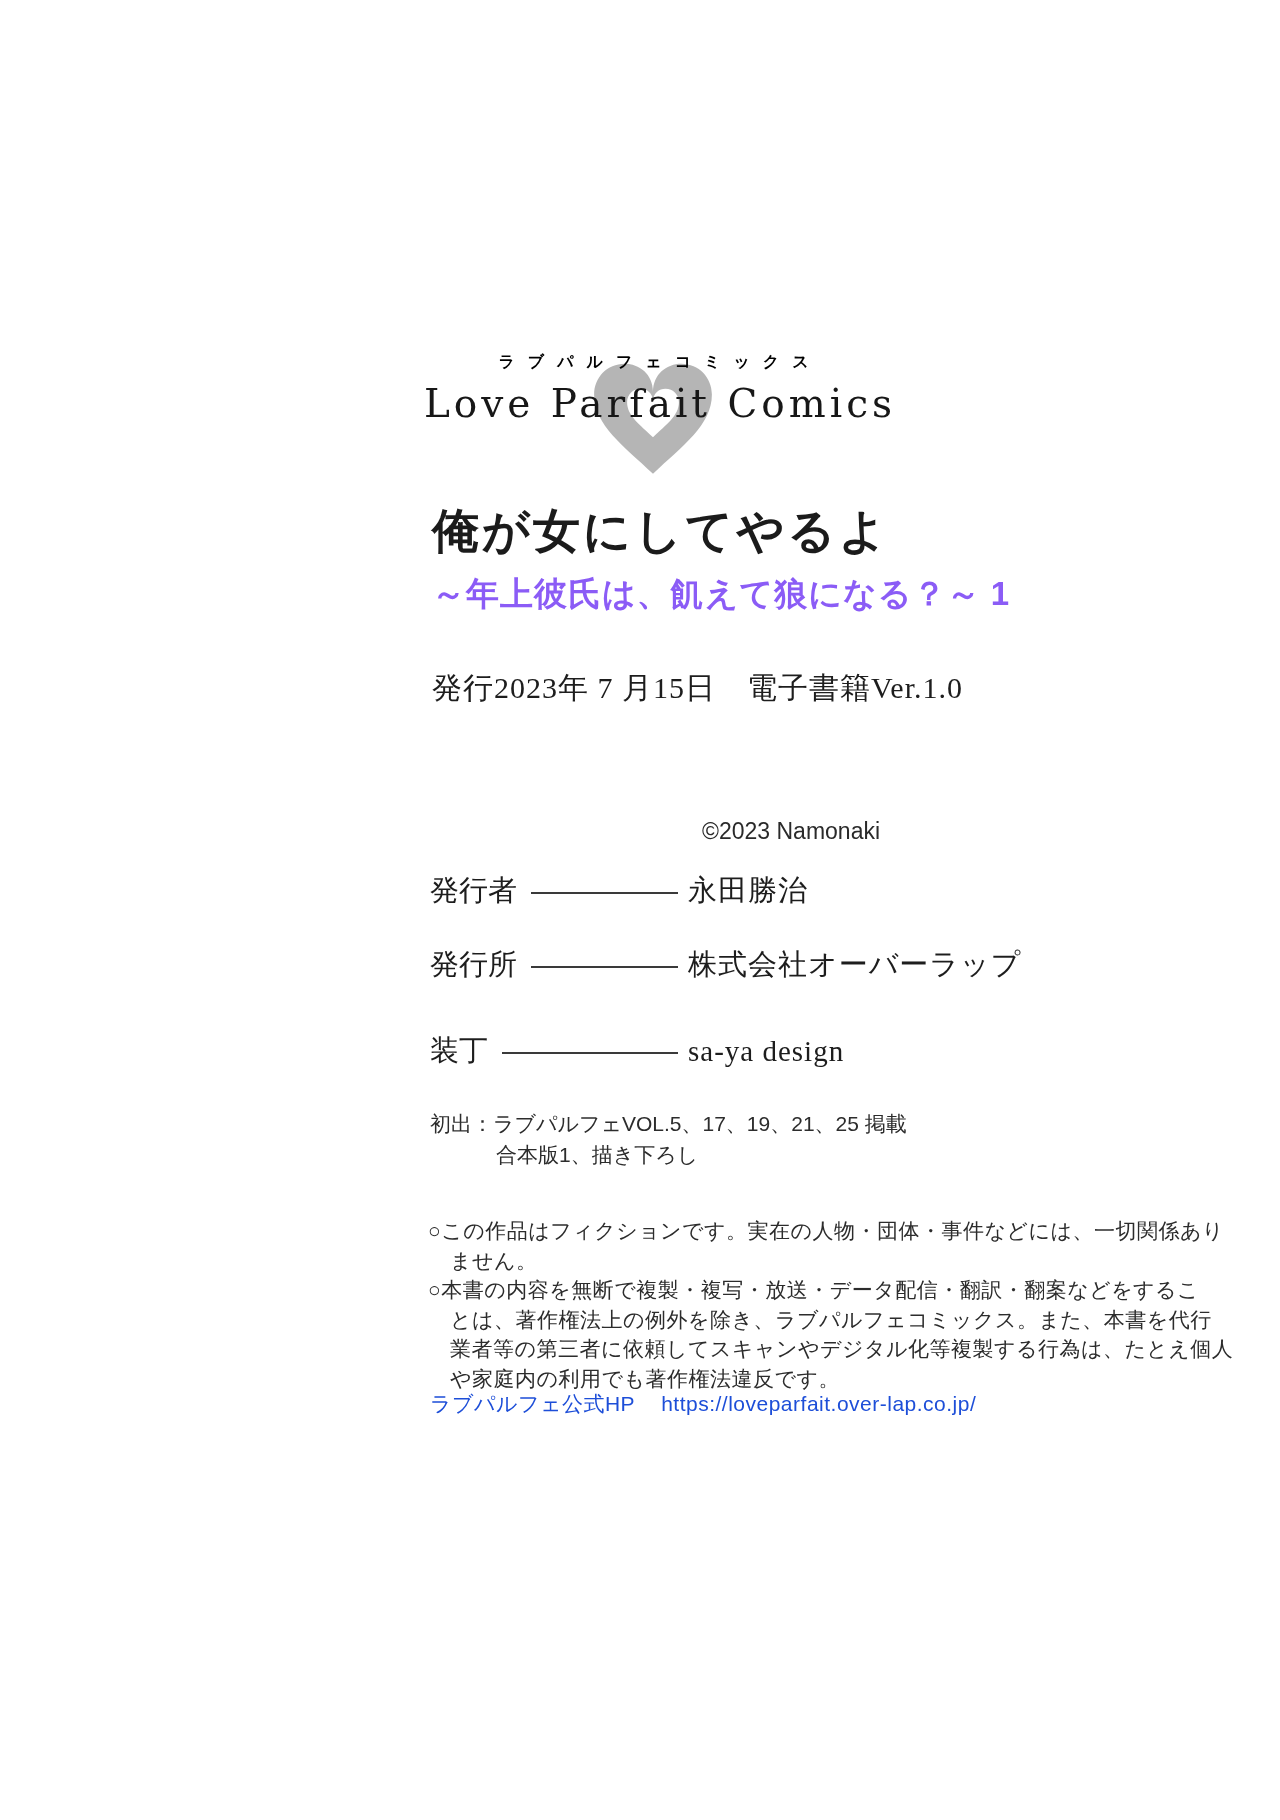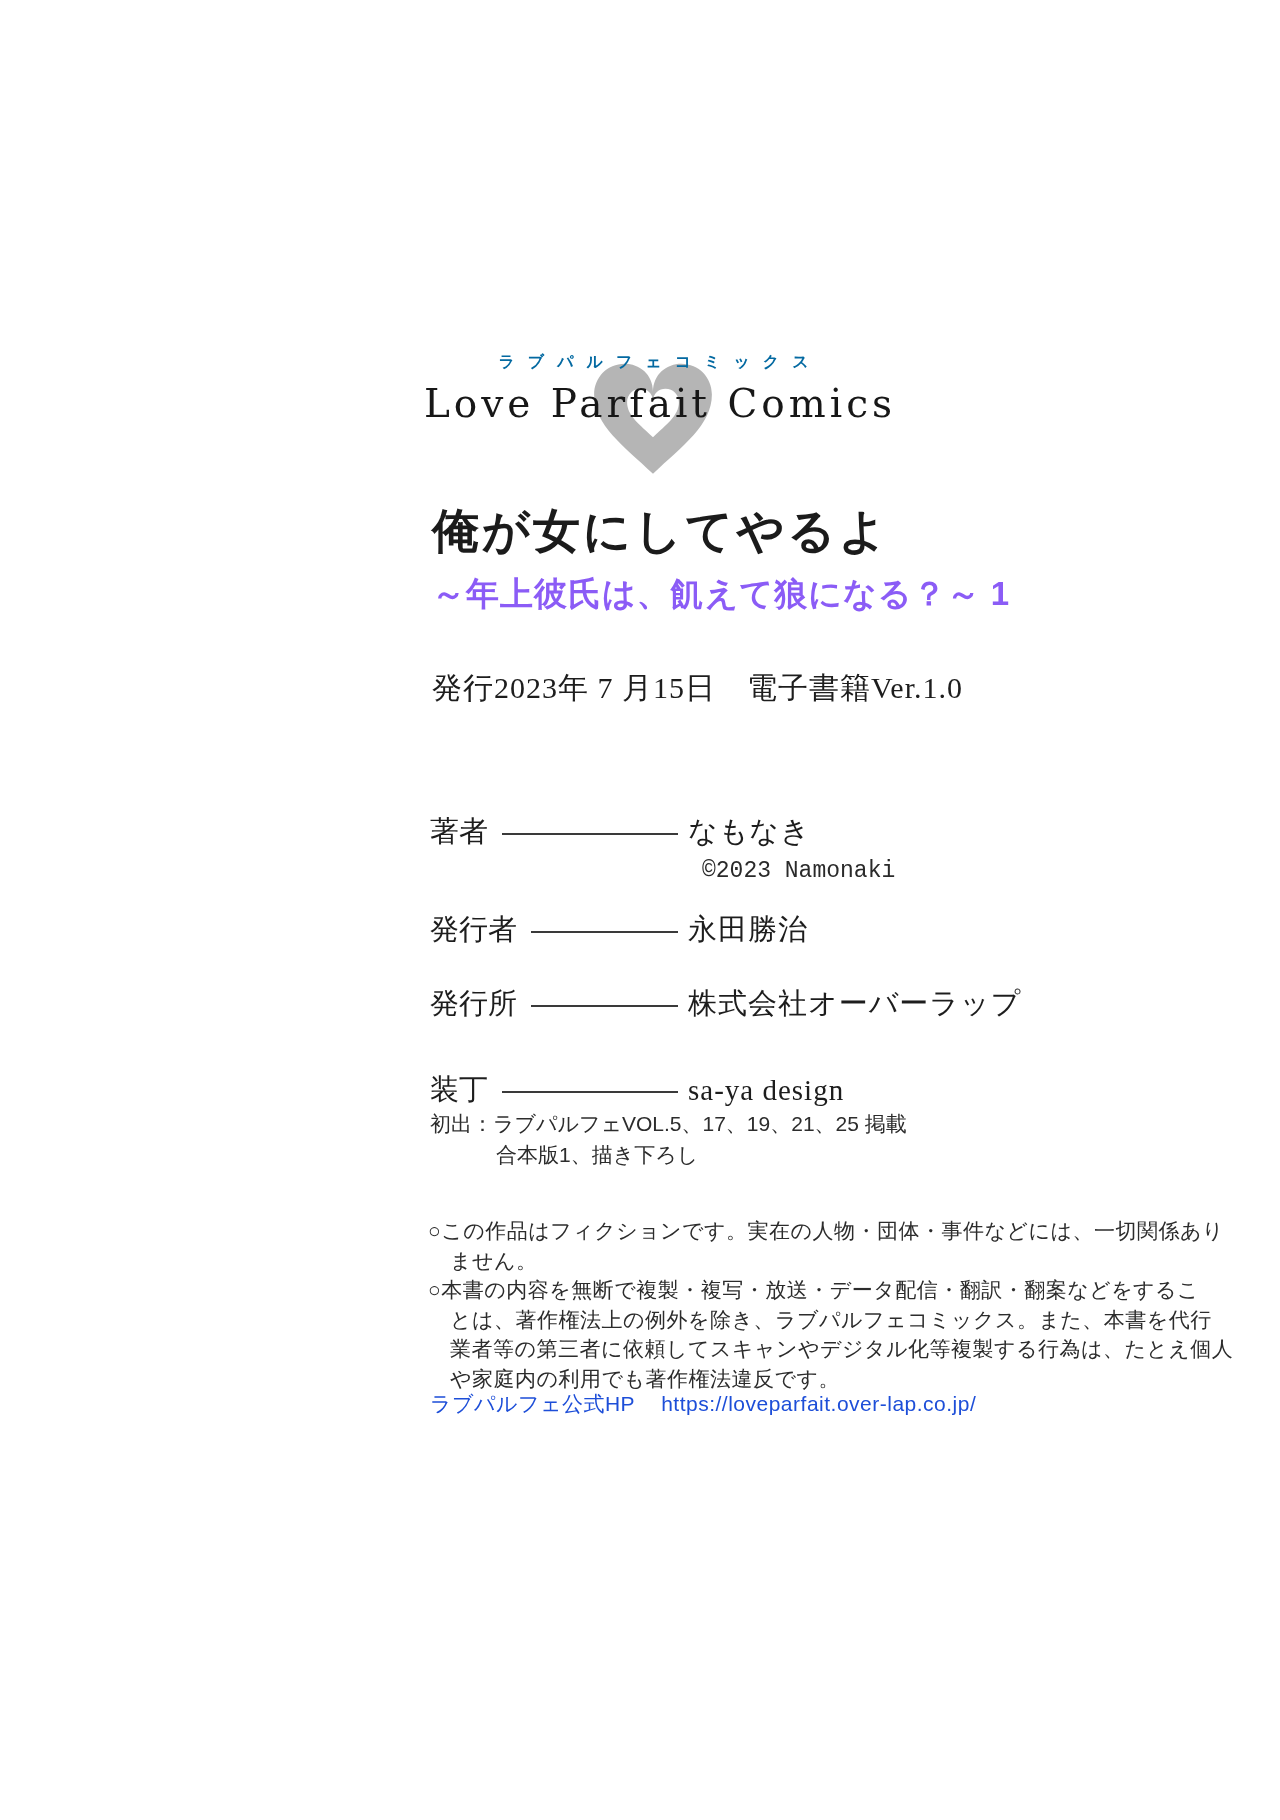--- a/index.html
+++ b/index.html
@@ -16,21 +16,21 @@
     position:absolute;left:420px;top:352px;width:480px;height:140px;
     text-align:center;
   }
   .heart-wrap{
     position:absolute;left:168px;top:4px;width:130px;height:128px;z-index:0;
   }
   .logo-katakana{
     position:relative;z-index:1;
     font-family:Liberation Serif, serif;
     font-size:16px;font-weight:bold;letter-spacing:13px;
-    color:#0369a1;white-space:nowrap;
+    color:#000000;white-space:nowrap;
   }
   .logo-name{
     position:relative;z-index:1;
     margin-top:8px;
     font-family:"DejaVu Serif", serif;
     font-size:39px;font-weight:500;font-style:normal;
     letter-spacing:4px;color:#171717;white-space:nowrap;
   }
   
   .book-title{
@@ -61,21 +61,21 @@
     display:flex;align-items:center;width:258px;flex:0 0 258px;
   }
   .credit-row .label{white-space:nowrap;}
   .credit-row .rule{
     flex:1;height:0;border-top:2px solid #3a3a3a;margin:4px 10px 0 14px;
   }
   .credit-row .value{white-space:nowrap;letter-spacing:1px;}
   .row-author{margin-top:0;}
   .copyright-note{
     margin:6px 0 26px 272px;
-    font-family:Liberation Mono, monospace;font-size:23px;color:#2a2a2a;
+    font-family:Liberation Sans, sans-serif;font-size:23px;color:#2a2a2a;
     white-space:nowrap;
   }
   .row-publisher{margin-bottom:34px;}
   .row-company{margin-bottom:46px;}
   
   .first-pub{
     position:absolute;left:430px;top:1108px;
     font-family:"Liberation Sans", sans-serif;
     font-size:21px;color:#2c2c2c;line-height:31px;white-space:nowrap;
   }
@@ -112,27 +112,20 @@
     <div class="logo-name">Love Parfait Comics</div>
   </div>
 
   <div class="book-title">俺が女にしてやるよ</div>
   <div class="book-subtitle">～年上彼氏は、飢えて狼になる？～ 1</div>
 
   <div class="edition-line">発行2023年 7 月15日　電子書籍Ver.1.0</div>
 
   <div class="credits">
 
-    <div class="credit-row row-author">
-      <span class="lead">
-        <span class="label">著者</span>
-        <span class="rule"></span>
-      </span>
-      <span class="value">なもなき</span>
-    </div>
     <div class="copyright-note">©2023 Namonaki</div>
 
     <div class="credit-row row-publisher">
       <span class="lead">
         <span class="label">発行者</span>
         <span class="rule"></span>
       </span>
       <span class="value">永田勝治</span>
     </div>
 

